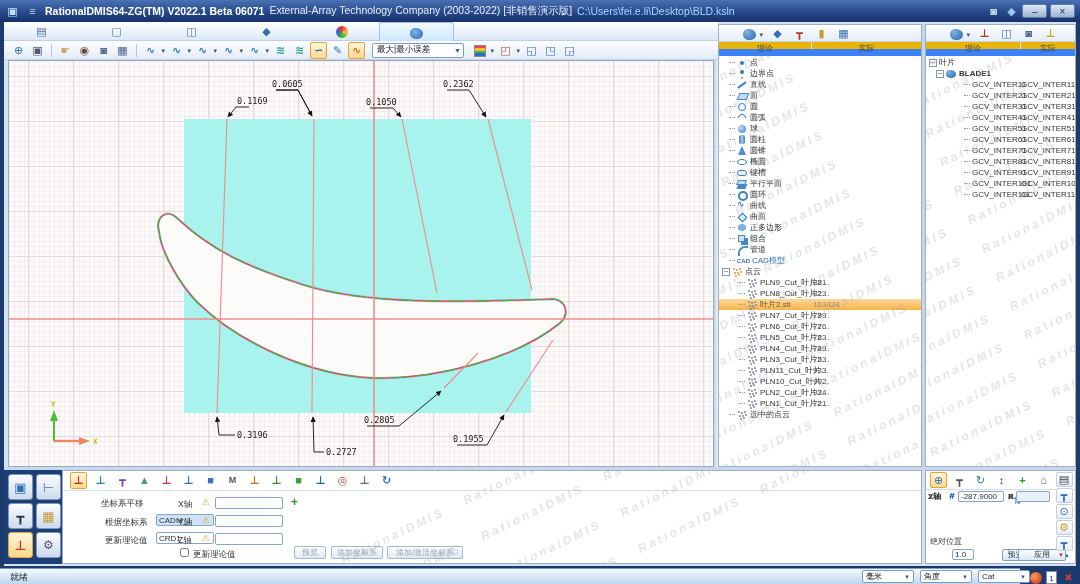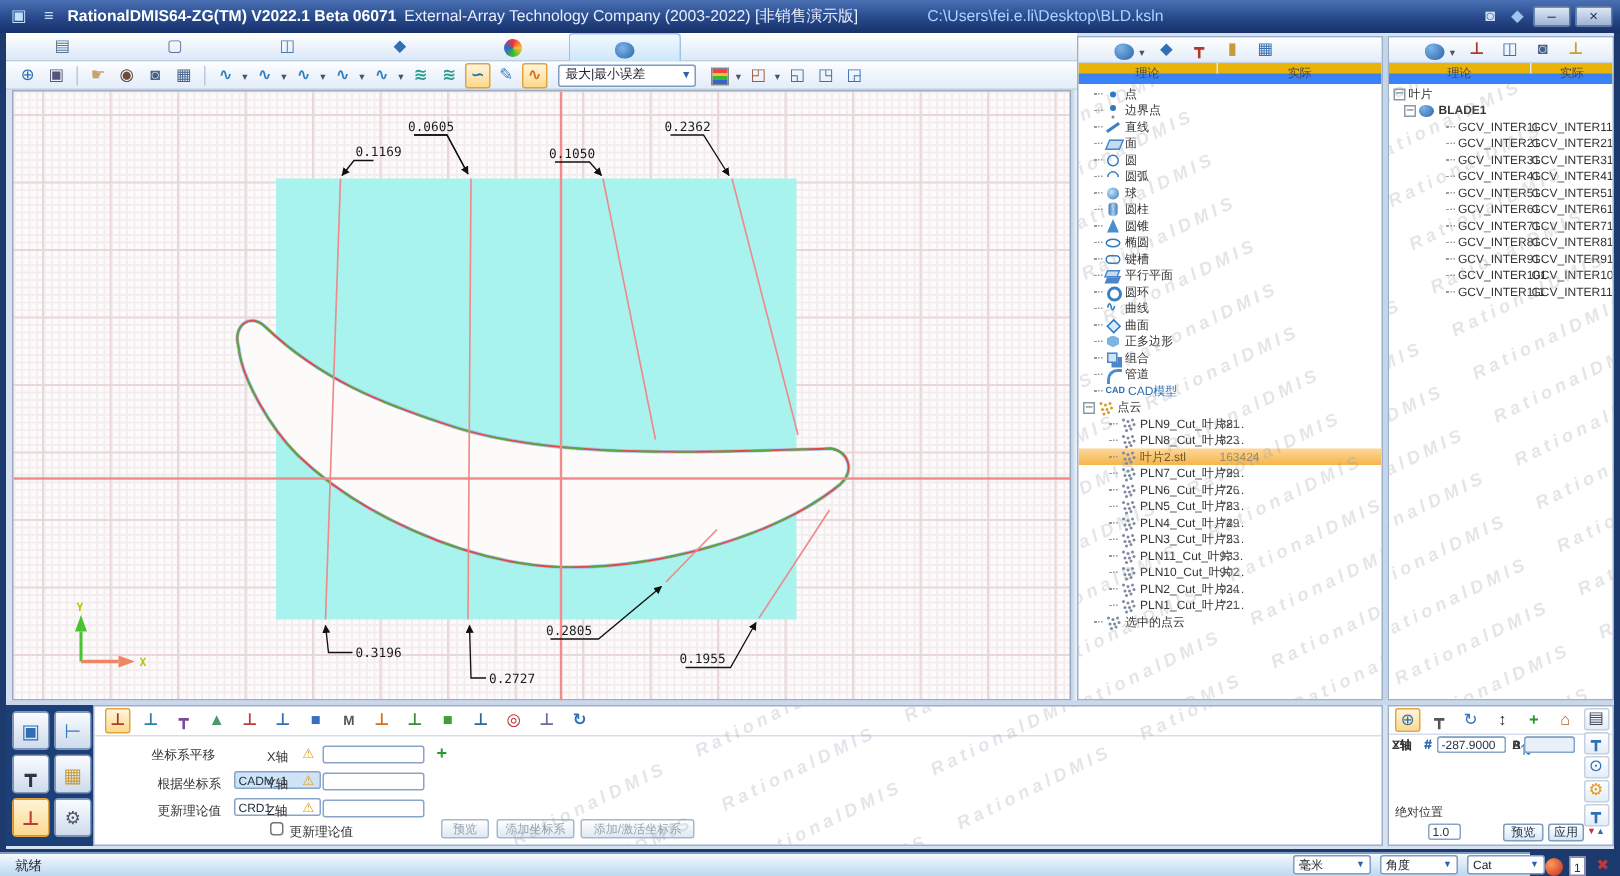--- a/index.html
+++ b/index.html
@@ -3,21 +3,21 @@
 <meta charset="utf-8">
 <style>
 *{margin:0;padding:0;box-sizing:border-box;font-family:"Liberation Sans","DejaVu Sans",sans-serif;}
 html,body{width:1080px;height:584px;overflow:hidden;background:#888;}
 .win{position:relative;width:1080px;height:584px;background:#1d3a6e;overflow:hidden;}
 
 
 .titlebar{position:absolute;left:0;top:0;width:1080px;height:22px;display:flex;align-items:center;gap:5px;padding:0 5px;background:linear-gradient(#4a71b4,#27498b 55%,#17316a);color:#fff;font-size:10.5px;white-space:nowrap;}
 .titlebar .t-app{font-weight:bold;}
 .titlebar .t-co{color:#e8eefb;text-align:right;}
-.titlebar .t-path{color:#a8d6ff;margin-left:41px;}
+.titlebar .t-path{color:#a8d6ff;}
 .winbtns{margin-left:auto;display:flex;gap:3px;align-items:center;}
 .wbtn{width:25px;height:14px;font-size:10px;line-height:11px;text-align:center;background:linear-gradient(#dde8f5,#9db3d2);border:1px solid #5f7ba3;border-radius:2px;color:#1a2c4e;cursor:default;}
 
 
 .mainbg{position:absolute;left:4px;top:22px;width:1072px;height:544px;background:#d6e2f2;}
 
 
 .tabrow{position:absolute;left:4px;top:22px;width:714px;height:19px;background:linear-gradient(#ffffff,#dbe8f7);border-bottom:1px solid #bcd0e6;display:flex;}
 .tab{width:75px;height:19px;display:flex;align-items:center;justify-content:center;}
 .tab.sel{background:linear-gradient(#f2faff,#cbe6fa);border:1px solid #9cc4e6;border-bottom:none;border-radius:3px 3px 0 0;}
@@ -898,21 +898,21 @@
           <span class="ic" style="width:10px" data-icon="hash-icon"></span>
           <input class="mval" readonly="" value="-287.9000" style="">
           <span class="mrot">R</span>
           <input class="mrotval" readonly="" style="">
         </div>
       </div>
     <span class="mlabel" style="left:4px;top:79px">精度</span>
     <input class="mval" style="position: absolute; left: 26px; top: 78px; width: 22px;" value="1.0">
     <span class="mlabel" style="left:53px;top:79px">毫米</span>
     <button class="mbtn" style="left:76px;top:78px;width:27px">预览</button>
-    <button class="mbtn" style="left:106px;top:78px;width:24px">应用</button>
+    <button class="mbtn" style="left:92px;top:78px;width:48px">应用</button>
     <div class="strip">
       <span style="display:flex;flex-direction:column;gap:1px;">
 
       <button class="tbtn">
             <span class="ic" data-icon="machine-view-icon"></span>
           </button>
           <button class="tbtn">
             <span class="ic" data-icon="probe-view-icon"></span>
           </button>
           <button class="tbtn">

